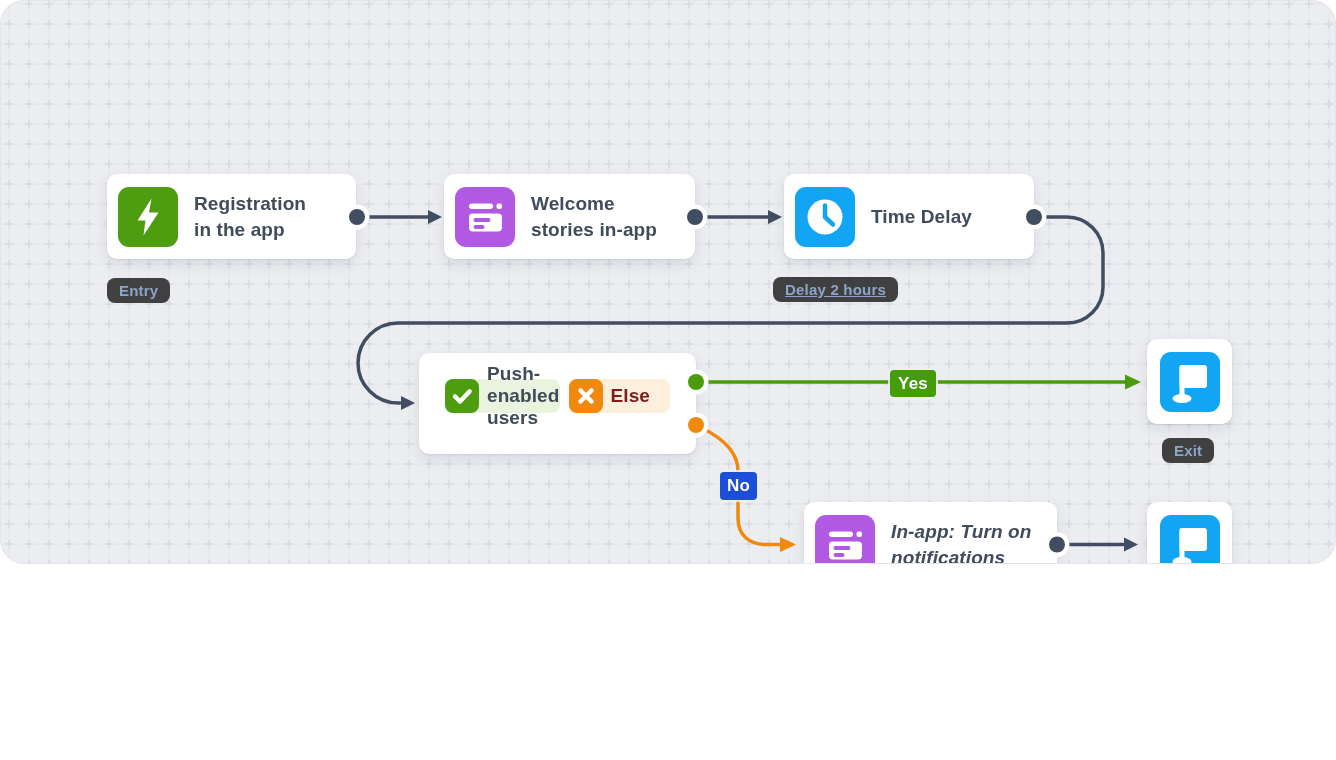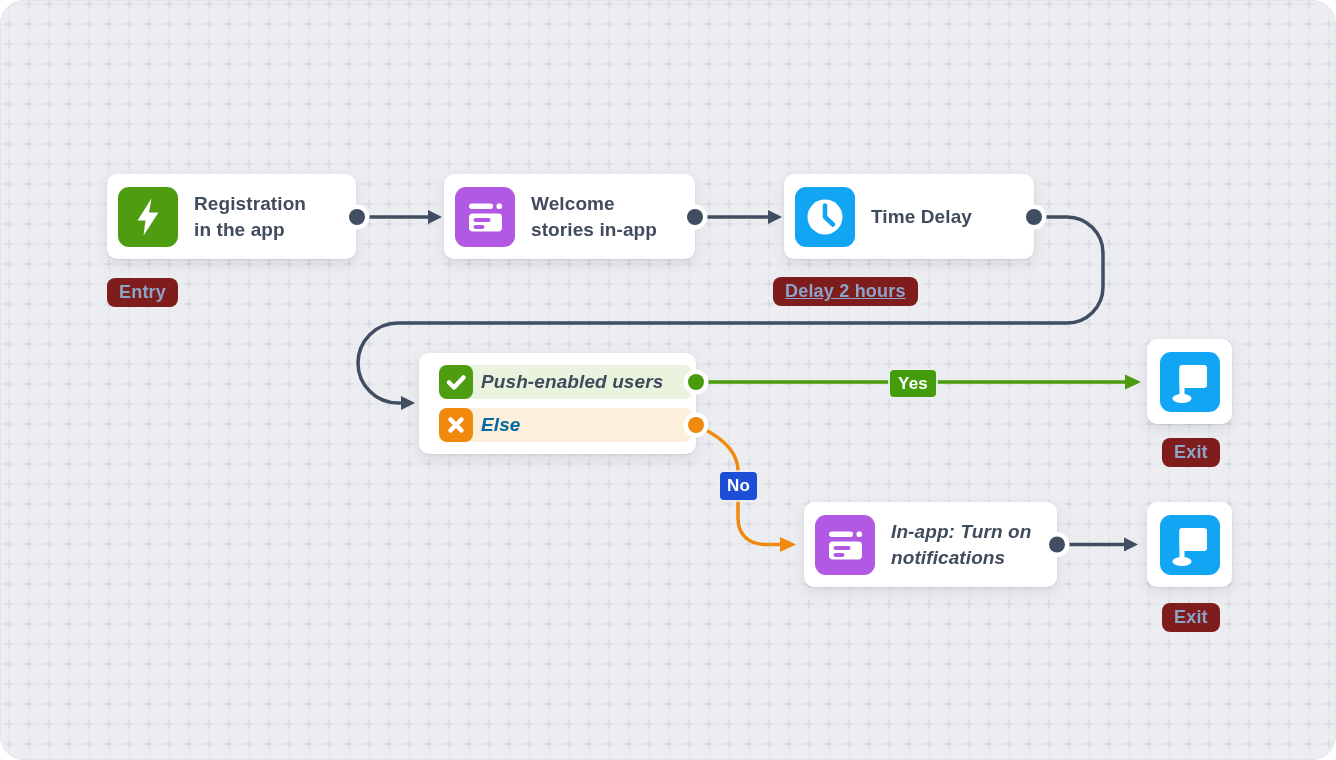--- a/index.html
+++ b/index.html
@@ -1,46 +1,46 @@
 <!DOCTYPE html>
 <html><head>
 <meta charset="utf-8">
 <style>
   html,body{margin:0;padding:0;background:#ffffff;font-family:"Liberation Sans",sans-serif;}
   .canvas{
-    position:relative;width:1336px;height:760px;background:#ecedf1;
+    position:relative;width:1336px;height:564px;background:#ecedf1;
     border-radius:24px;overflow:hidden;border:1px solid #e3e5ea;box-sizing:border-box;
   }
   svg.layer{position:absolute;left:0;top:0;pointer-events:none;}
   
   .card{
     position:absolute;background:#ffffff;border-radius:10px;
     box-shadow:0 1px 2px rgba(50,60,80,.10),0 5px 14px rgba(50,60,80,.10);
     display:flex;align-items:center;box-sizing:border-box;
   }
   .node{padding-left:11px;gap:16px;}
   .node-icon{width:60px;height:60px;flex:0 0 60px;display:block;}
   .node-title{
     font-size:19px;line-height:26px;font-weight:600;color:#404b5c;letter-spacing:.1px;
   }
   
-  .cond{flex-direction:column;justify-content:center;gap:9px;padding:20px;align-items:stretch;font-style:italic;}
+  .cond{flex-direction:row;justify-content:center;gap:9px;padding:26px;align-items:stretch;}
   .branch{display:flex;align-items:center;border-radius:8px;height:34px;width:253px;}
   .branch .b-icon{width:34px;height:34px;flex:0 0 34px;display:block;}
   .branch .b-label{font-size:19px;font-weight:600;padding-left:8px;letter-spacing:.1px;}
   .branch.green{background:#e9f3dd;}
   .branch.green .b-label{color:#404b5c;}
   .branch.orange{background:#fcf0dc;}
-  .branch.orange .b-label{color:#0369a1;}
+  .branch.orange .b-label{color:#7f1d1d;}
   
   .exit-card{justify-content:center;}
   
   .tag{
-    position:absolute;background:#7f1d1d;border-radius:8px;color:#8ba4c8;
-    font-size:18px;font-weight:600;padding:4px 12px;white-space:nowrap;letter-spacing:.2px;
+    position:absolute;background:#404040;border-radius:8px;color:#8ba4c8;
+    font-size:15px;font-weight:600;padding:4px 12px;white-space:nowrap;letter-spacing:.2px;
   }
   
   .edge-badge{
     position:absolute;display:flex;align-items:center;justify-content:center;
     color:#ffffff;font-size:17px;font-weight:700;border-radius:4px;
     box-shadow:0 0 0 2px rgba(236,237,241,.85);letter-spacing:.2px;
   }
   .edge-badge.yes{left:889px;top:369px;width:46px;height:27px;background:#459c0b;}
   .edge-badge.no{left:719px;top:471px;width:37px;height:28px;background:#1d4ed8;}
   .w-132{width:132px;} .w-125{width:125px;} .w-155{width:155px;}

